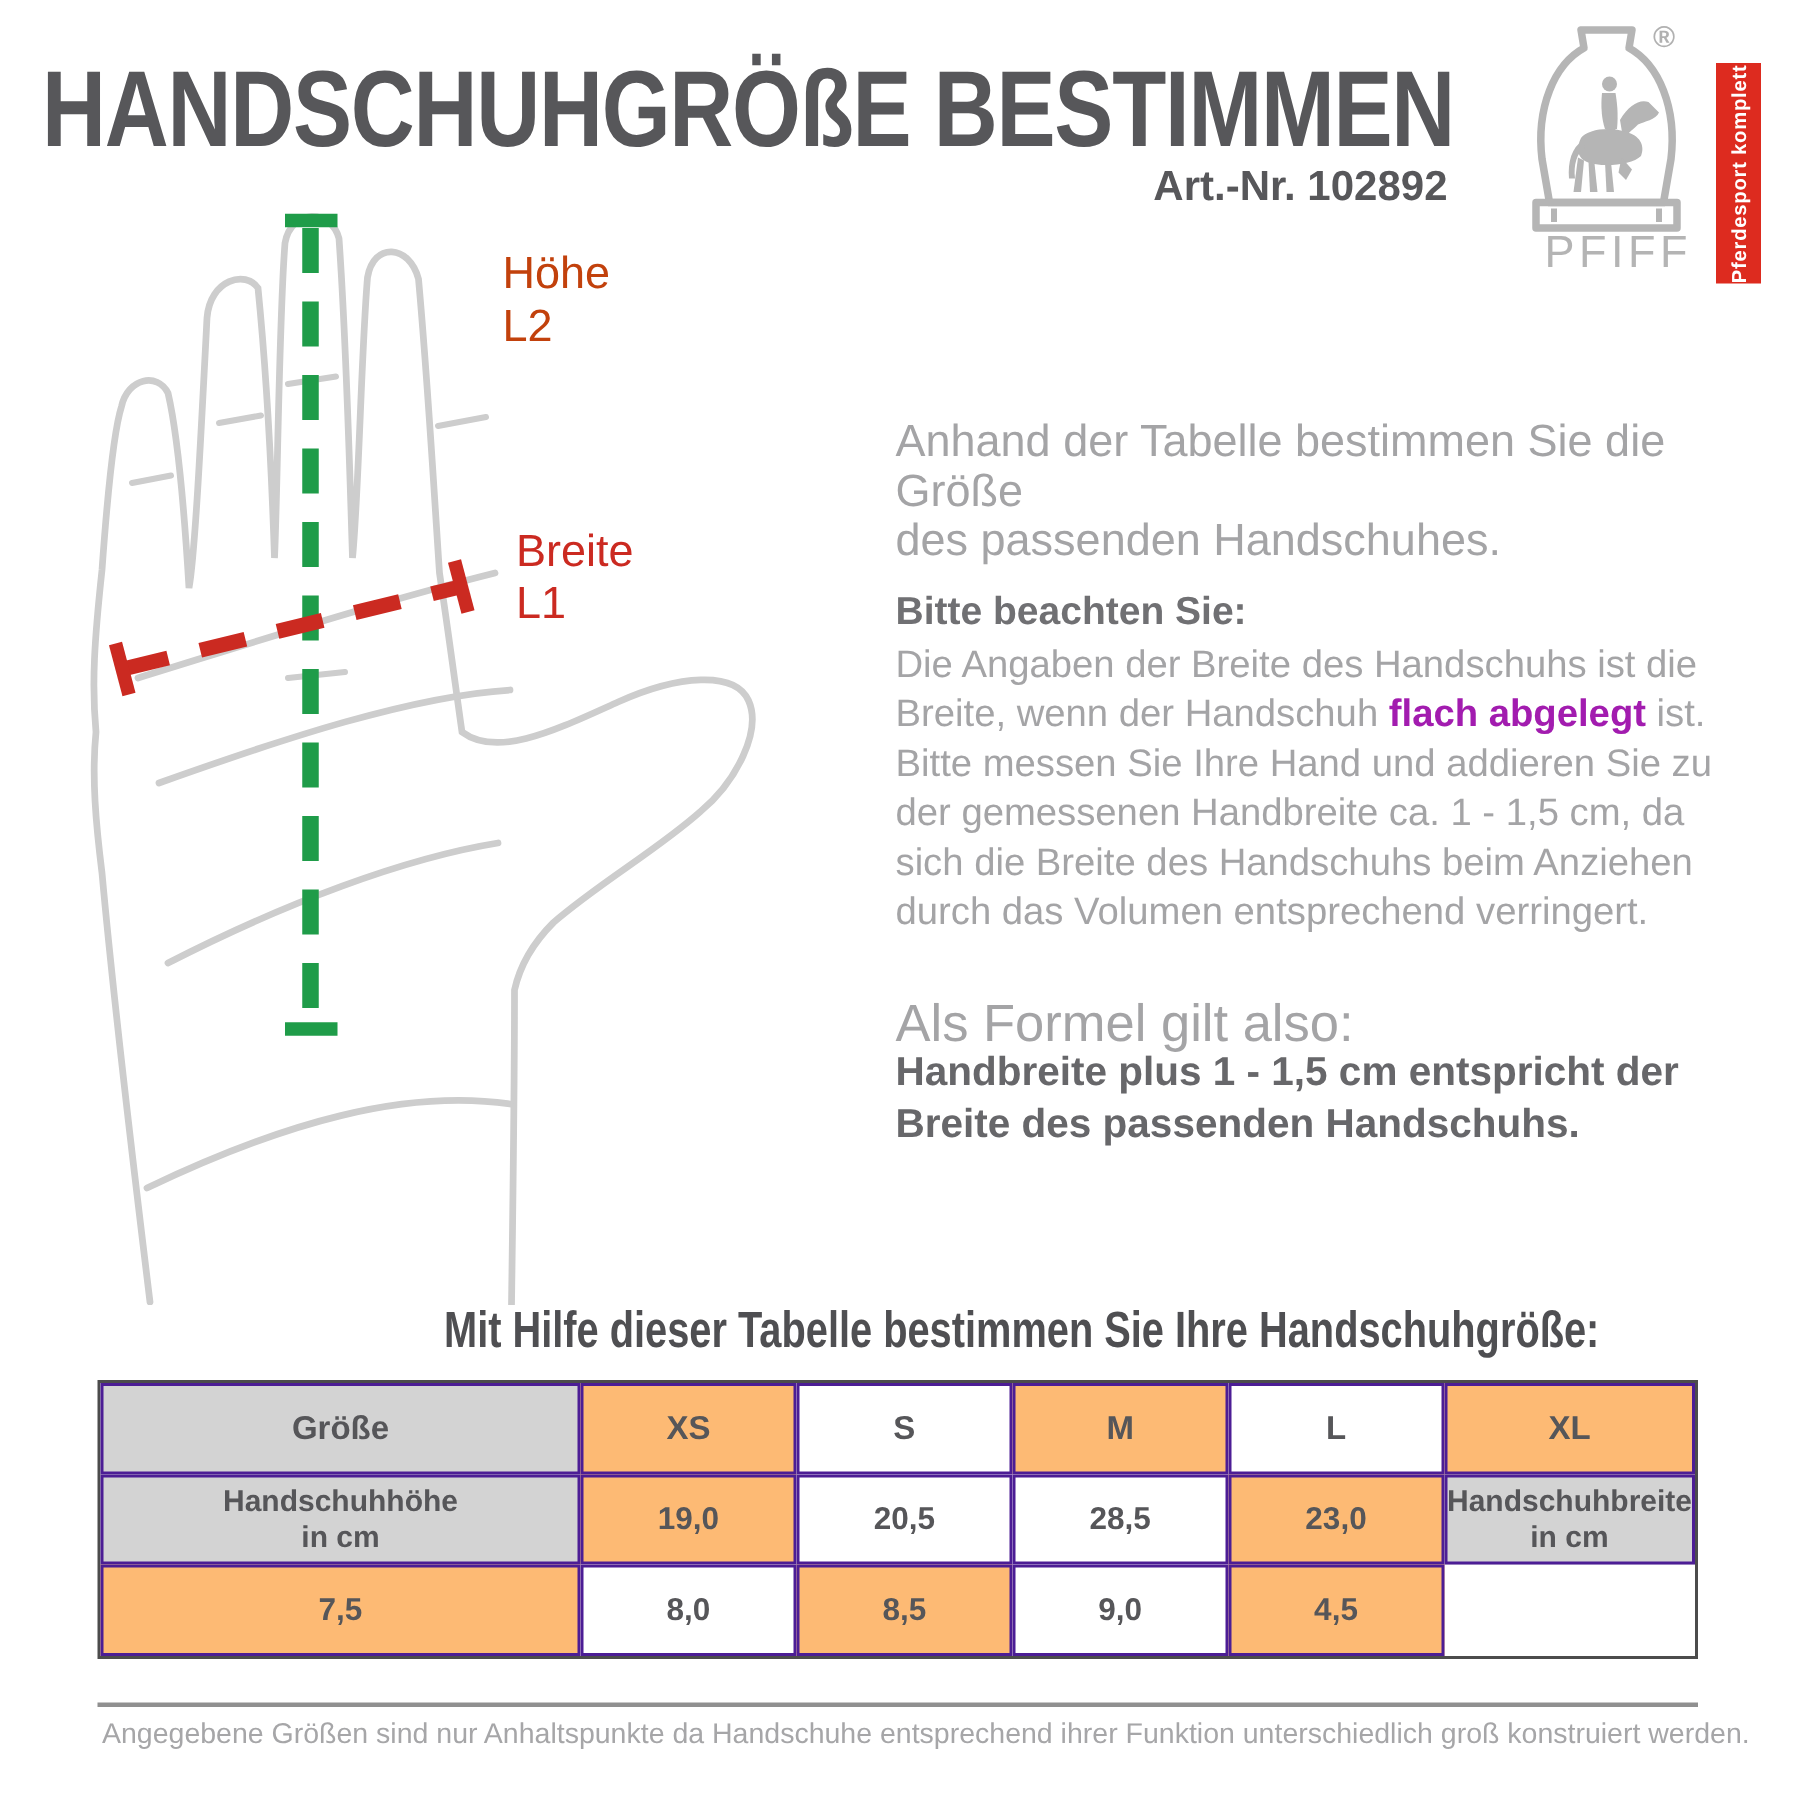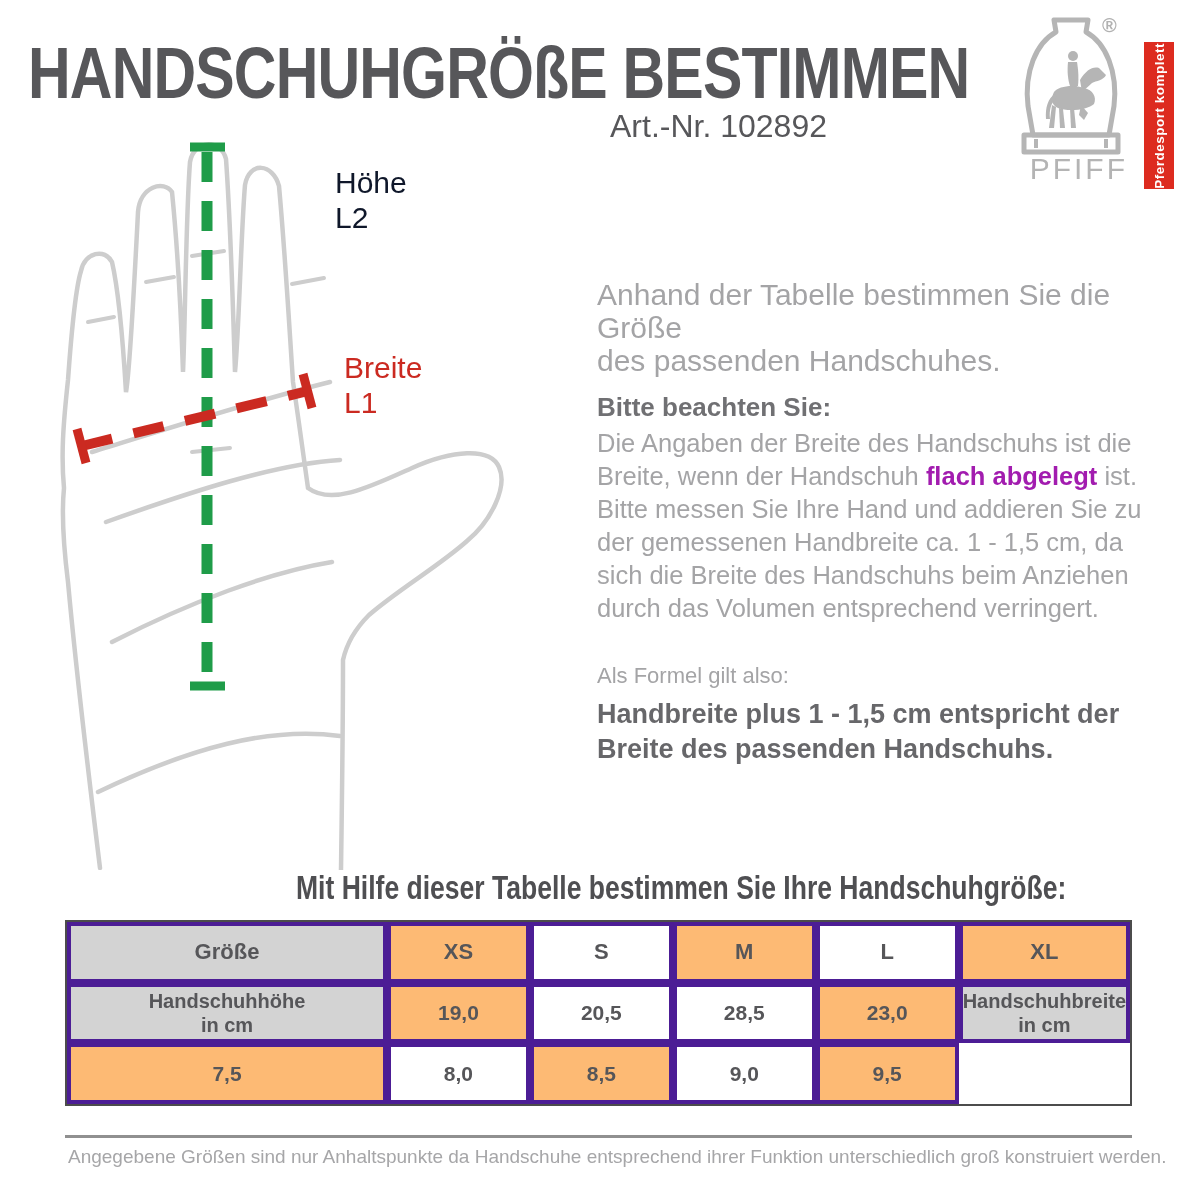--- a/index.html
+++ b/index.html
@@ -9,63 +9,63 @@
   }
   
   .title {
     position:absolute; left:28px; top:32px;
     font-size:72px; font-weight:bold; color:#57575a;
     letter-spacing:-1px; white-space:nowrap;
     transform:scaleX(0.82); transform-origin:left top;
   }
   .art-nr {
     position:absolute; left:610px; top:108px; width:355px;
-    text-align:left; font-size:32px; font-weight:normal; color:#57575a;
+    text-align:right; font-size:28px; font-weight:bold; color:#57575a;
   }
   
   .stirrup-svg { position:absolute; left:1018px; top:16px; }
   .reg-mark { position:absolute; left:1102px; top:14px; font-size:20px; font-weight:bold; color:#b1b1b1; }
   .brand-word {
     position:absolute; left:1012px; top:152px; width:116px; text-align:right;
     font-size:30px; font-weight:normal; letter-spacing:3px; color:#b4b4b4;
   }
   .banner {
     position:absolute; left:1144px; top:42px; width:30px; height:147px;
     background:#dd2b1f; display:flex; align-items:center; justify-content:center;
   }
   .banner span {
     writing-mode:vertical-rl; transform:rotate(180deg);
     color:#ffffff; font-size:13.5px; font-weight:bold; letter-spacing:0.5px; white-space:nowrap;
   }
   
   .hand-svg { position:absolute; left:40px; top:130px; }
   .lbl { position:absolute; font-size:30px; line-height:35px; white-space:pre-line; }
-  .lbl-hoehe  { left:335px; top:165px; color:#0f172a; }
+  .lbl-hoehe  { left:335px; top:165px; color:#c2410c; }
   .lbl-breite { left:344px; top:350px; color:#cb2a21; }
   
   .info-block { position:absolute; left:597px; width:568px; white-space:pre-line; }
   .intro        { top:278px; font-size:30px; line-height:33px; color:#a4a4a6; }
   .note-heading { top:392px; font-size:26px; font-weight:bold; color:#707073; }
   .note-body    { top:427px; font-size:25.5px; line-height:33px; color:#a4a4a6; }
   .note-body b  { color:#a21caf; }
-  .formula-intro{ top:663px; font-size:22px; color:#a4a4a6; }
+  .formula-intro{ top:663px; font-size:35px; color:#a4a4a6; }
   .formula      { top:697px; font-size:27px; line-height:35px; font-weight:bold; color:#67676a; }
   
   .table-heading {
     position:absolute; left:296px; top:868px;
     font-size:34px; font-weight:bold; color:#4f4f52; white-space:nowrap;
     transform:scaleX(0.78); transform-origin:left top;
   }
   .size-table {
     position:absolute; left:65px; top:920px; width:1067px; height:186px;
     display:grid; grid-template-columns:320px repeat(5, 1fr); grid-auto-rows:1fr;
     border:2px solid #4c4c4c; box-sizing:border-box;
   }
   .cell {
-    border:4px solid #4c1d95; box-sizing:border-box;
+    border:2px solid #4c1d95; box-sizing:border-box;
     display:flex; flex-direction:column; align-items:center; justify-content:center;
     font-weight:bold; color:#565659; font-size:21px; line-height:24px; text-align:center;
   }
   .cell.hdr { font-size:22px; }
   .head-col { background:#d3d3d3; font-size:20px; }
   .col-a { background:#fdba74; }
   .col-b { background:#ffffff; }
   
   .footer-line { position:absolute; left:65px; top:1135px; width:1067px; height:3px; background:#909090; }
   .footer-text { position:absolute; left:68px; top:1146px; width:1100px; font-size:19px; color:#a6a6a8; }
@@ -171,19 +171,19 @@
     <div class="cell col-a">23,0</div>
 
     <div class="cell head-col">
       <span>Handschuhbreite</span>
       <span>in cm</span>
     </div>
     <div class="cell col-a">7,5</div>
     <div class="cell col-b">8,0</div>
     <div class="cell col-a">8,5</div>
     <div class="cell col-b">9,0</div>
-    <div class="cell col-a">9,5</div>
+    <div class="cell col-a">4,5</div>
   </div>
 
   <div class="footer-line"></div>
   <div class="footer-text">Angegebene Größen sind nur Anhaltspunkte da Handschuhe entsprechend ihrer Funktion unterschiedlich groß konstruiert werden.</div>
 
 </div>
 
 </body></html>

